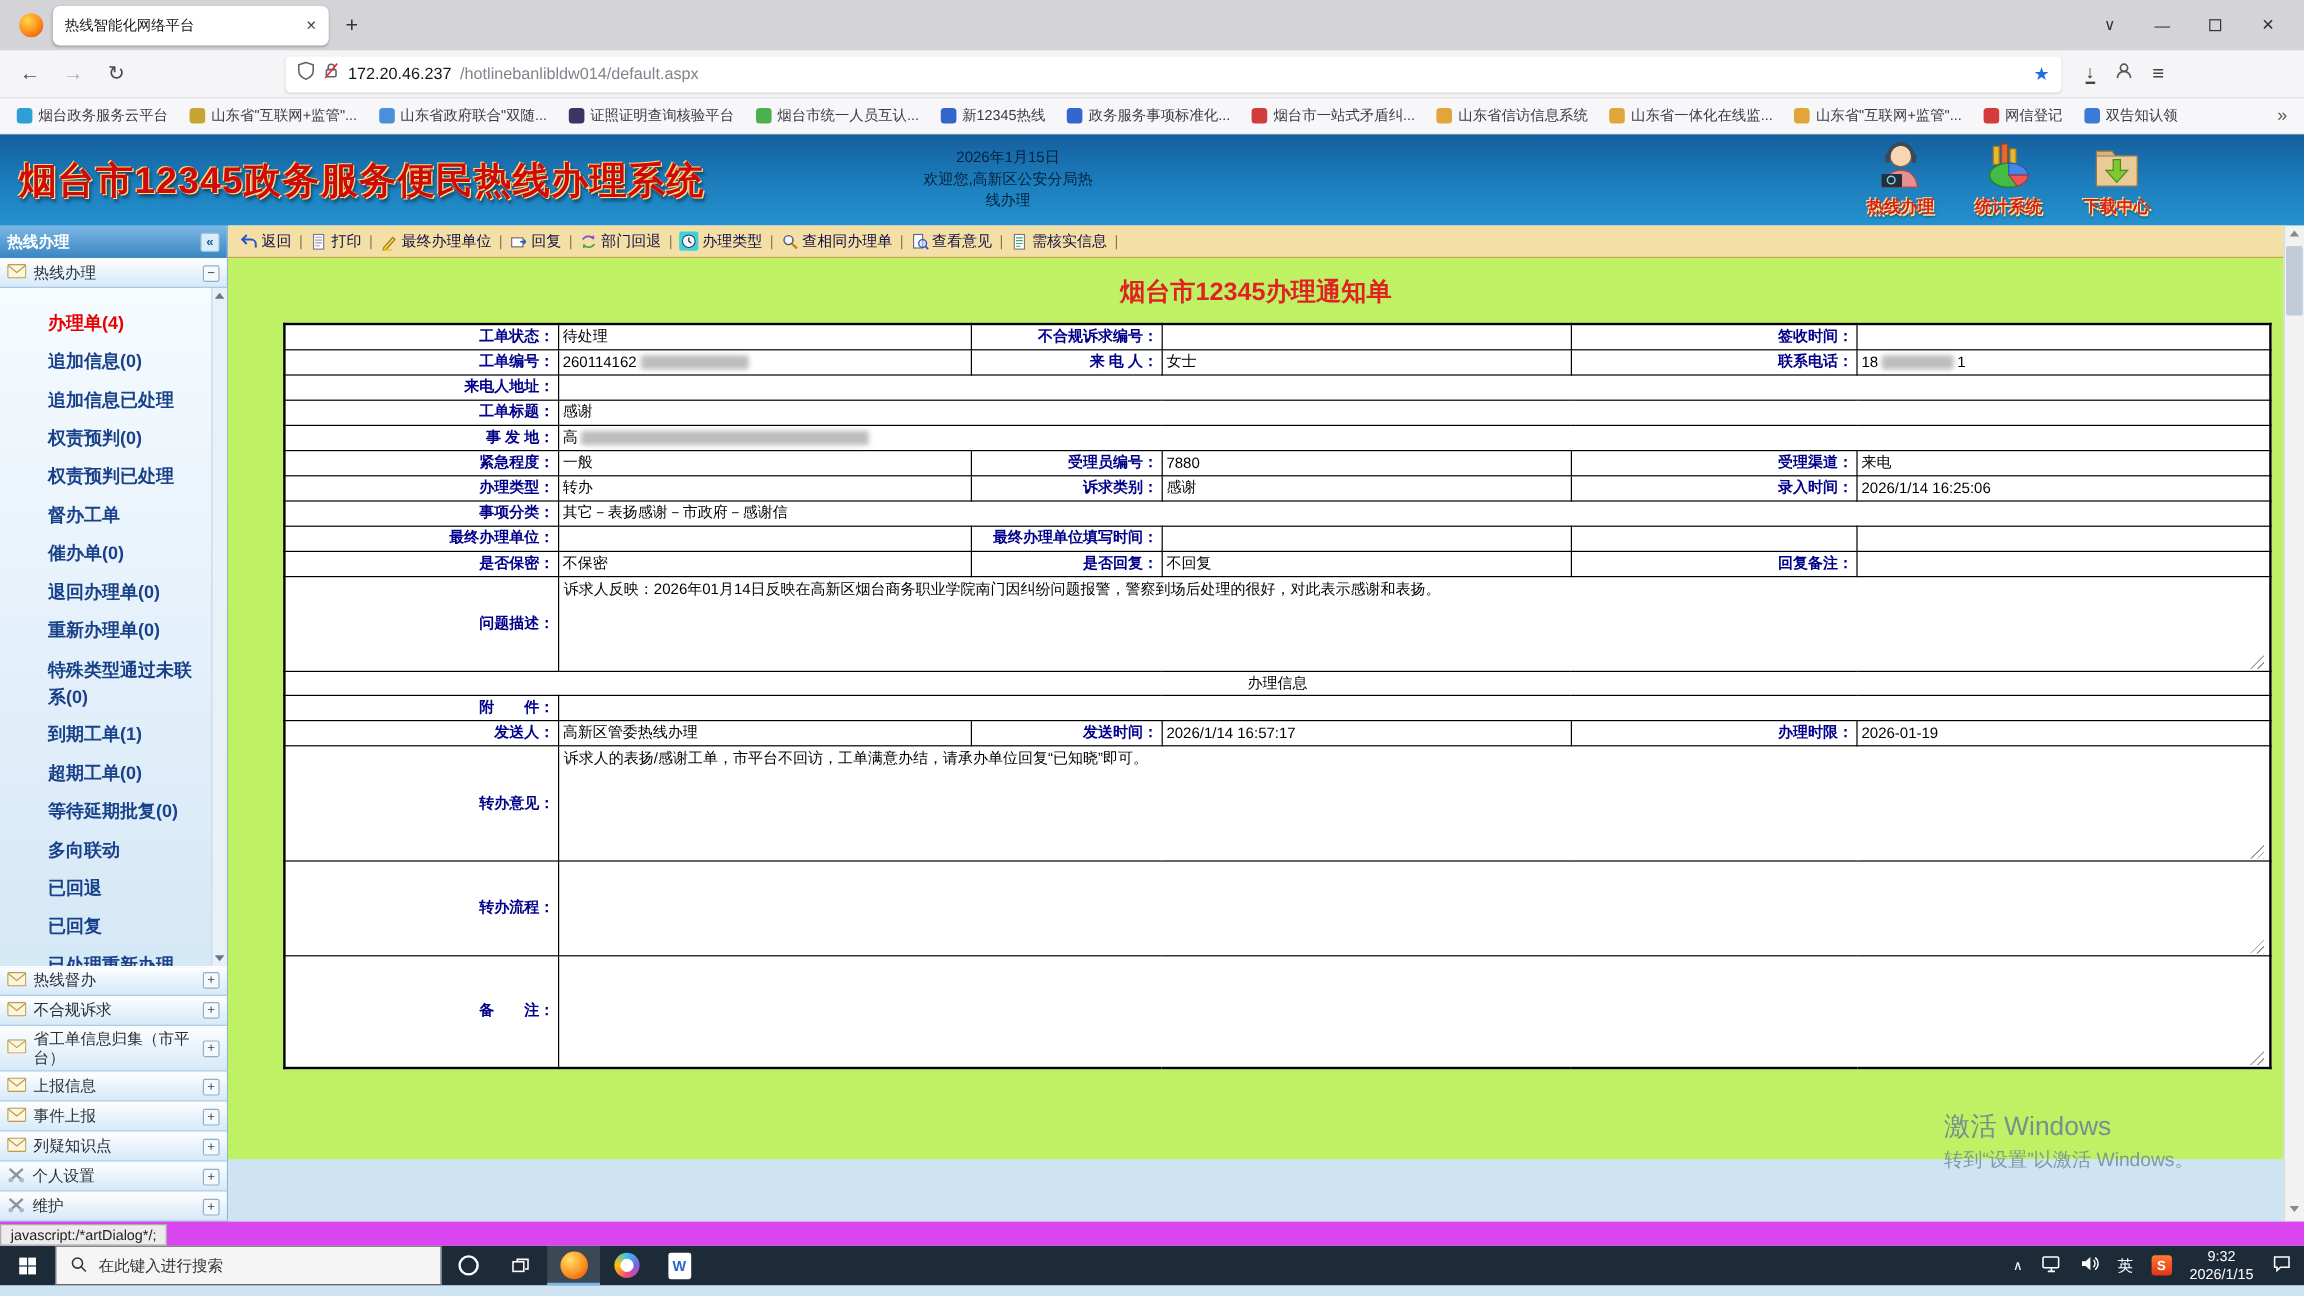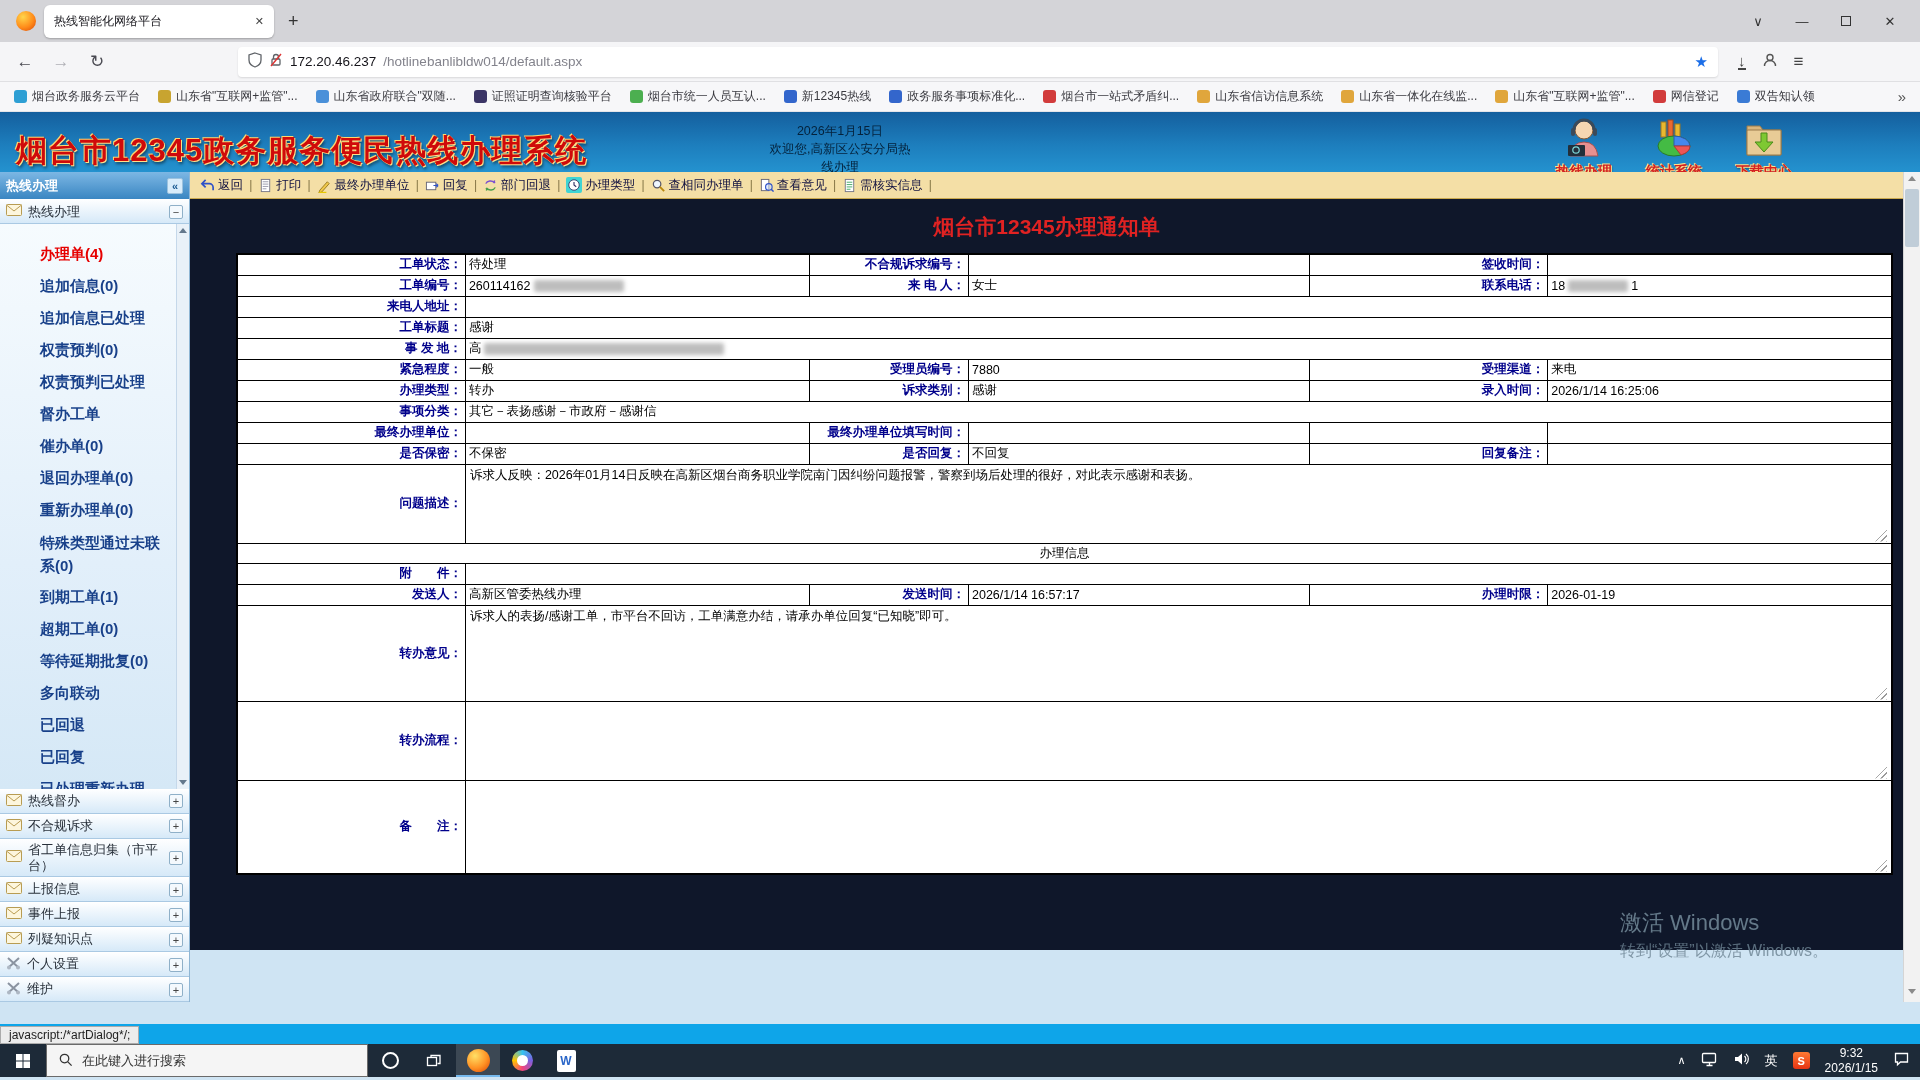--- a/index.html
+++ b/index.html
@@ -32,21 +32,21 @@
   .dl-glyph { font-size:15px; color:#444; border-bottom:2px solid #444; line-height:14px; }
   .menu-glyph { font-size:17px; color:#444; }
 
   .bmbar { height:30px; background:#f7f7f9; display:flex; align-items:center; gap:18px; padding:0 14px;
            border-bottom:1px solid #e4e4e8; }
   .bm { display:flex; align-items:center; gap:5px; font-size:12px; color:#3a3a40; white-space:nowrap; }
   .bm-dot { width:13px; height:13px; border-radius:3px; flex:none; }
   .bm-more { margin-left:auto; font-size:15px; color:#555; }
 
   
-  .appheader { position:relative; height:60px; background:linear-gradient(180deg,#145f9e 0%,#1d7ebd 55%,#2492cf 100%); }
+  .appheader { position:relative; height:76px; background:linear-gradient(180deg,#145f9e 0%,#1d7ebd 55%,#2492cf 100%); }
   .app-title { position:absolute; left:16px; top:18px; font-size:31px; font-weight:900; color:#cf0a0a;
                letter-spacing:1px; text-shadow:1px 1px 0 #ffe08a,-1px -1px 0 #ffd76e,2px 3px 3px rgba(0,0,0,.45); }
   .welcome { position:absolute; left:700px; top:10px; width:280px; text-align:center;
              font-size:12.5px; color:#04223c; line-height:1.45; }
   .header-nav { position:absolute; right:128px; top:6px; display:flex; gap:34px; }
   .hn-item { display:flex; flex-direction:column; align-items:center; gap:1px; cursor:pointer; }
   .hn-label { font-size:14px; font-weight:bold; color:#d42222;
               text-shadow:1px 1px 0 #ffe08a,-1px -1px 0 #ffe08a,1px 2px 2px rgba(0,0,0,.5); }
 
   
@@ -76,21 +76,21 @@
   .arr.down { bottom:0; } .arr.down i { border-top:5px solid #64788c; }
 
   .content { flex:1; display:flex; flex-direction:column; position:relative; background:#cfe4f3; min-width:0; }
   .toolbar { height:27px; flex:none; background:#f4dfa6; border-bottom:1px solid #caa94e; display:flex;
              align-items:center; padding-left:10px; gap:5px; font-size:12.5px; color:#101040; }
   .tb-btn { display:inline-flex; align-items:center; gap:3px; cursor:pointer; white-space:nowrap; }
   .tb-btn svg { flex:none; }
   .sep { color:#8a7a4a; padding:0 1px; }
   .clockbg { background:#3fd4d4; border-radius:2px; display:inline-flex; padding:1px; }
 
-  .formwrap { height:751px; flex:none; background:#0f172a; overflow:hidden; padding-top:4px; }
+  .formwrap { height:751px; flex:none; background:#bef264; overflow:hidden; padding-top:4px; }
   .form-title { text-align:center; color:#e02222; font-size:21px; font-weight:bold; margin:10px 0 12px; }
   table.sheet { width:calc(100% - 56px); margin:0 8px 0 46px; border-collapse:collapse; border:2px solid #000; background:#fff; }
   .sheet td { border:1px solid #000; font-size:12.5px; height:21px; padding:0 3px; vertical-align:middle; }
   .sheet td.lbl { color:#00008b; font-weight:bold; text-align:right; white-space:nowrap; overflow:hidden; }
   .sheet td.val { color:#000; }
   .sheet td.sechead { text-align:center; color:#000; height:20px; }
   .ta { position:relative; width:100%; color:#000; font-size:12.5px; padding:2px 1px; }
   .ta.h78 { height:78px; } .ta.h95 { height:95px; } .ta.h92 { height:92px; }
   .grip { position:absolute; right:1px; bottom:1px; width:12px; height:12px;
           background:repeating-linear-gradient(135deg,#9a9a9a 0 1px,transparent 1px 4px);
@@ -100,21 +100,21 @@
 
   .watermark { position:absolute; right:75px; bottom:40px; text-align:left; color:rgba(110,132,148,.9); }
   .wm1 { font-size:22px; } .wm2 { font-size:16px; margin-top:3px; color:rgba(110,132,148,.8);text-align:right; }
 
   .v-scroll { width:17px; flex:none; background:#f2f2f2; border-left:1px solid #d5d5d5; position:relative; }
   .v-scroll .arr { position:absolute; left:0; width:16px; height:17px; }
   .v-scroll .arr.up i { border-bottom:5px solid #8a8a8a; }
   .v-scroll .arr.down i { border-top:5px solid #8a8a8a; }
   .v-thumb { position:absolute; top:17px; left:1px; width:14px; height:58px; background:#c0cdd8; border-radius:2px; }
 
-  .pagefoot { height:20px; background:#0ea5e9; position:relative;margin-top:22px; }
+  .pagefoot { height:20px; background:#d946ef; position:relative; }
   .status-chip { position:absolute; left:0; bottom:0; background:#ececec; border:1px solid #ababab;
                  font-size:12px; color:#222; padding:1px 8px; white-space:nowrap; }
 
   
   .taskbar { height:33px; background:#1d2a38; display:flex; align-items:stretch; color:#fff; }
   .tb-start { width:46px; display:flex; align-items:center; justify-content:center; }
   .tb-search { width:322px; background:#f5f5f5; border:1px solid #6a6a6a; display:flex; align-items:center;
                gap:9px; padding:0 11px; color:#333; font-size:13px; }
   .tb-app { width:44px; display:flex; align-items:center; justify-content:center; }
   .tb-app.active { background:rgba(255,255,255,.14); box-shadow:inset 0 -2px 0 #76b9ed; }

